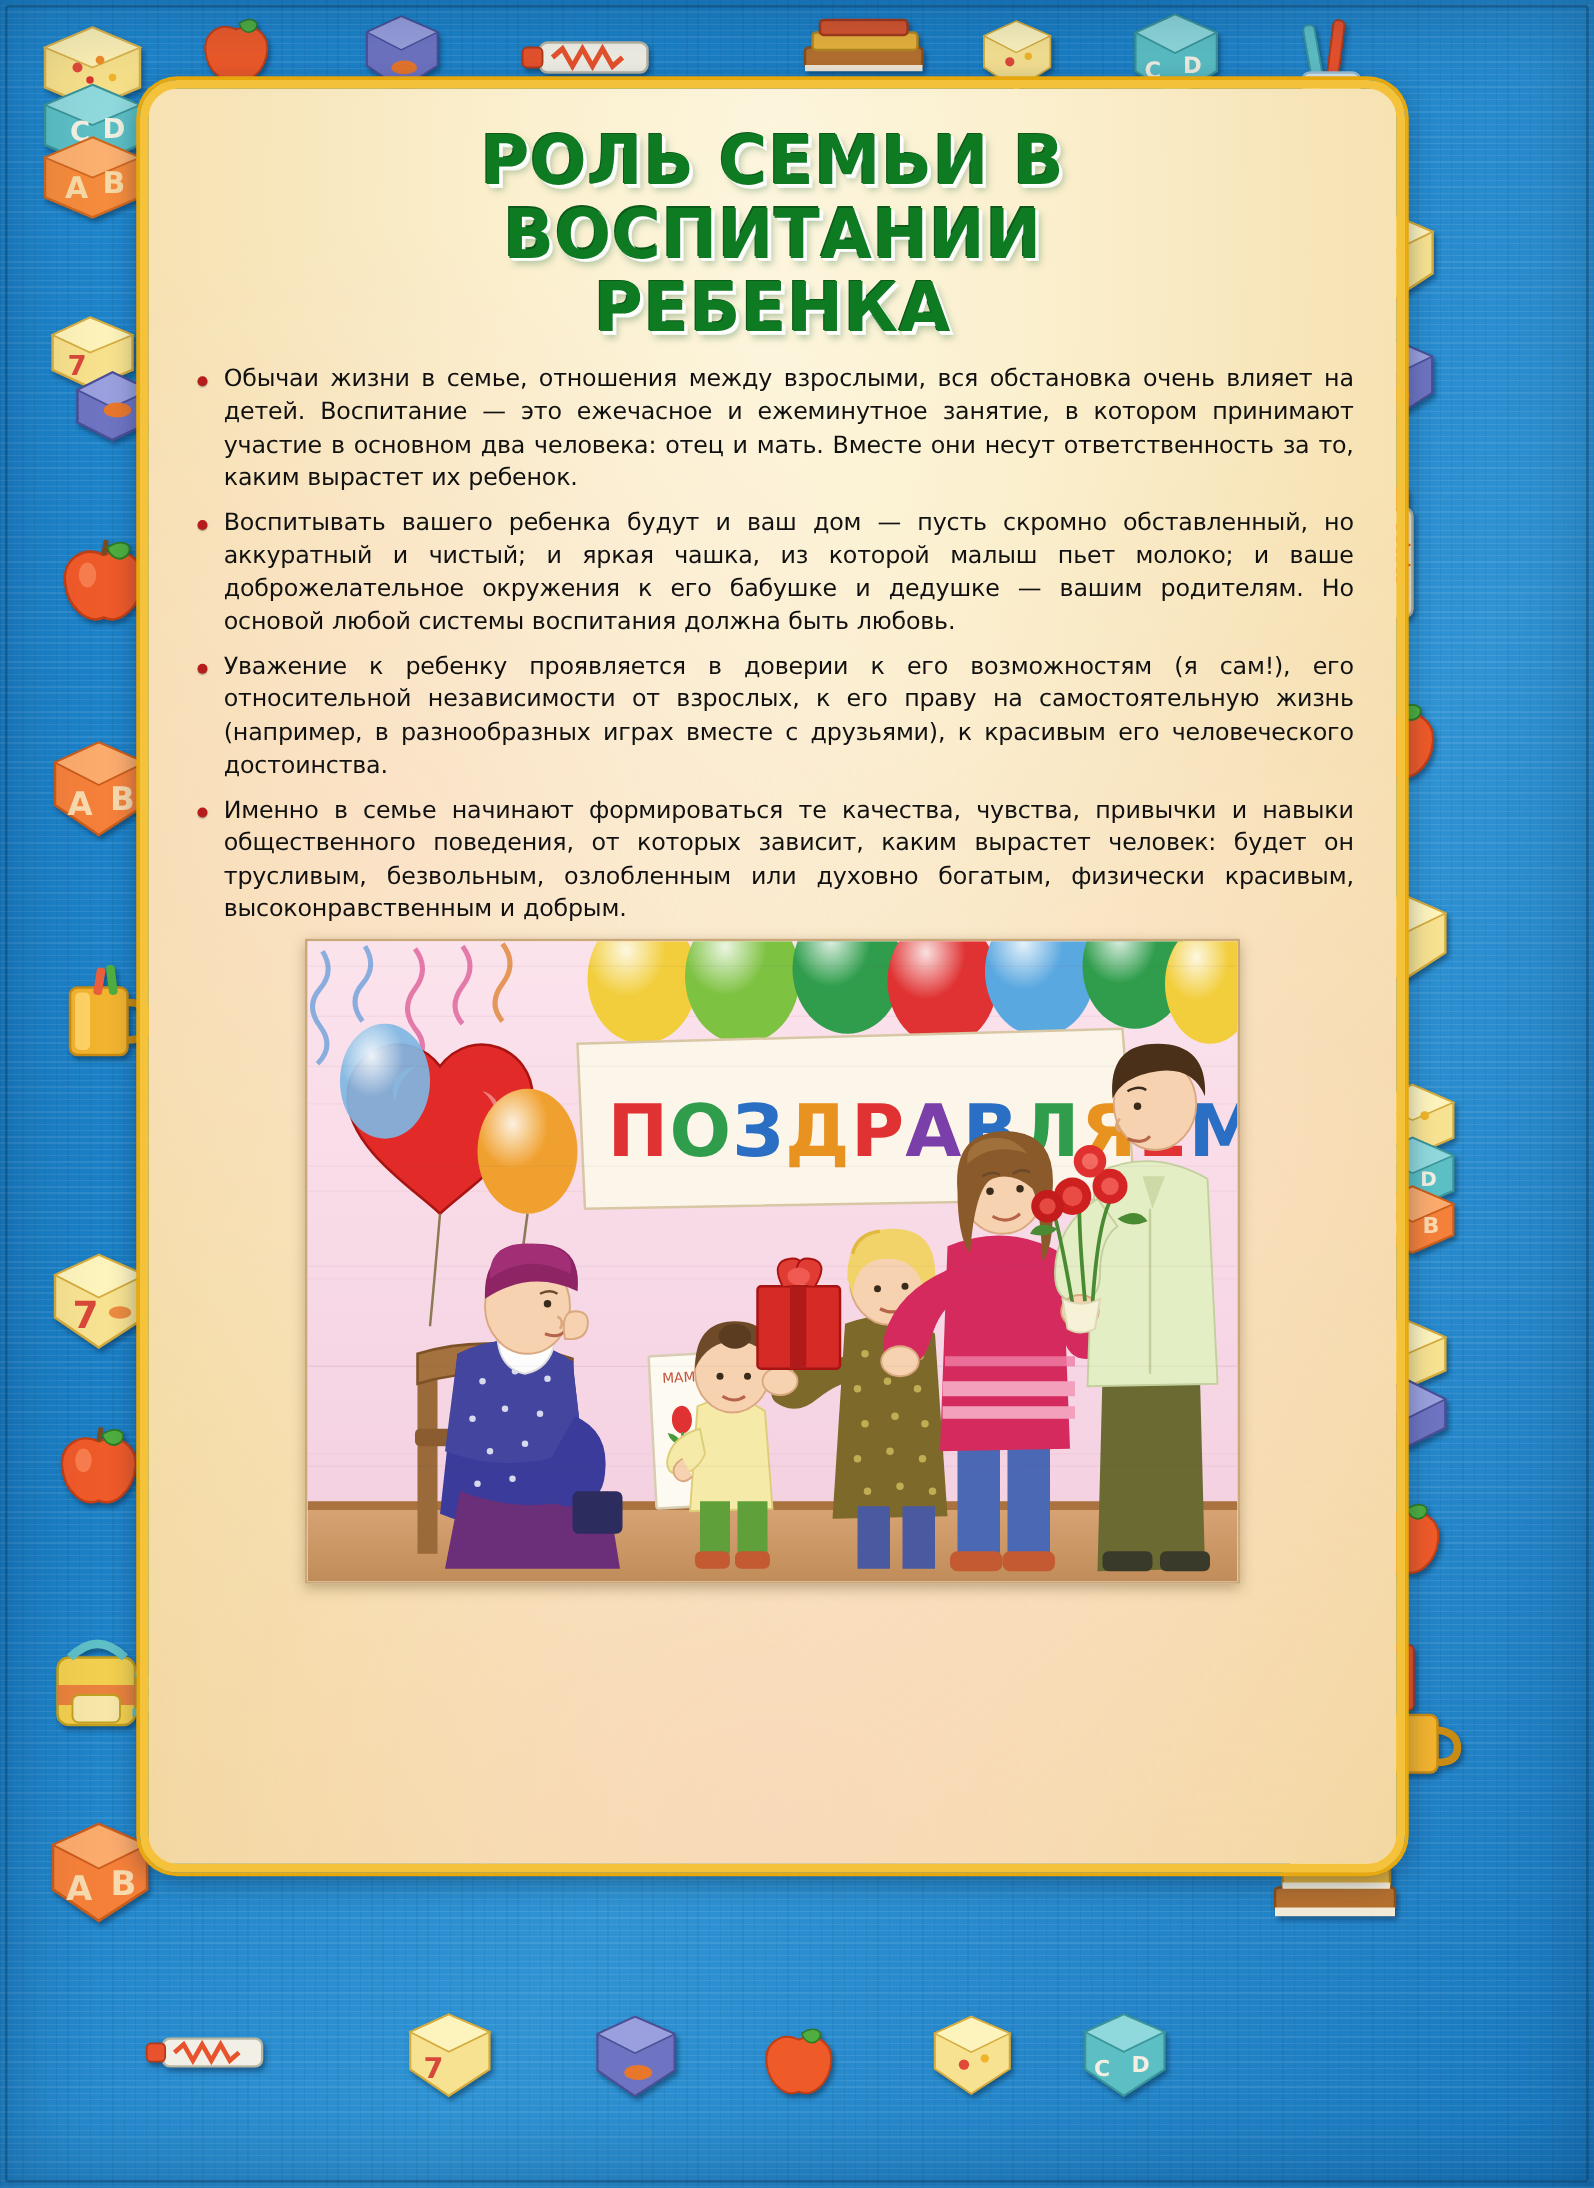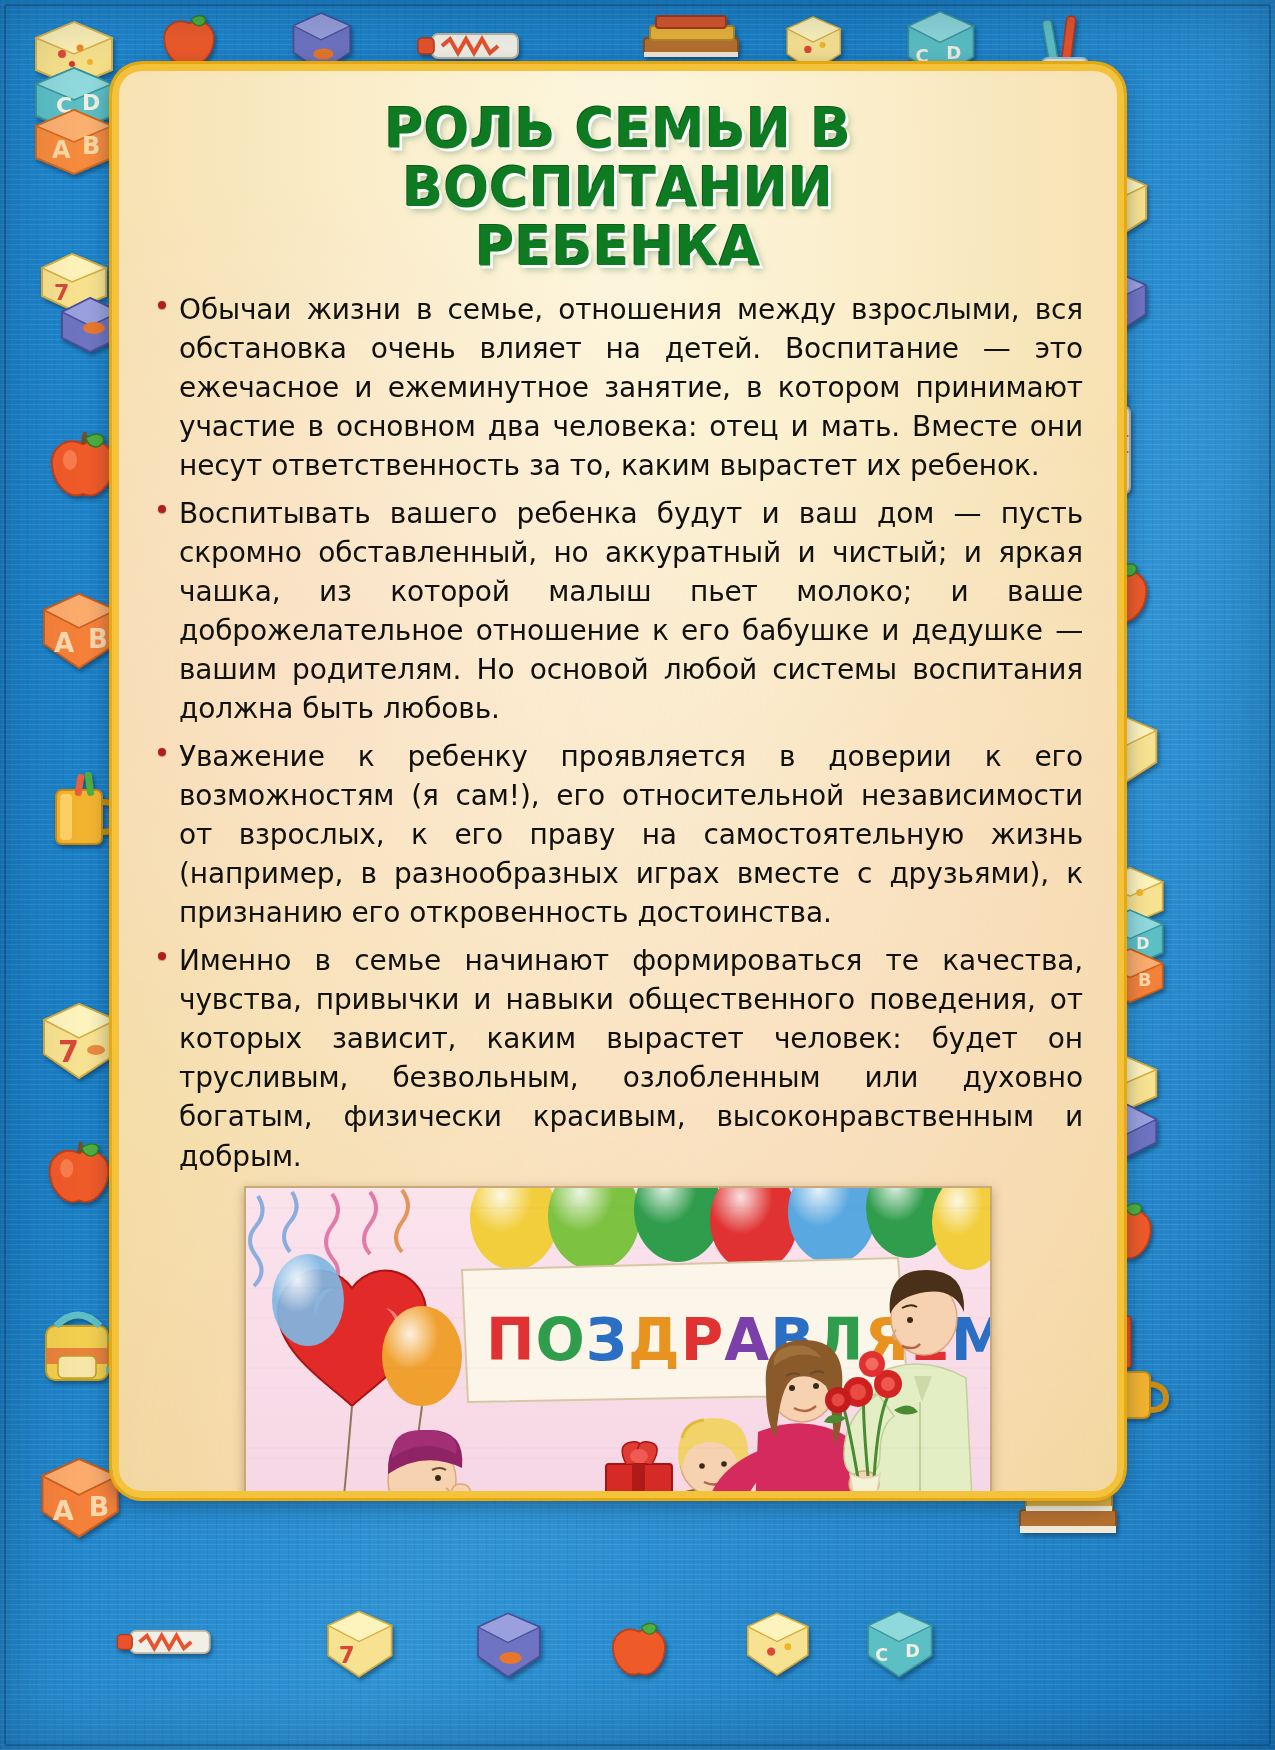--- a/index.html
+++ b/index.html
@@ -73,21 +73,21 @@
       4px 5px 6px rgba(120,160,120,.55);
     transform:scaleX(.97);
   }
 
   
   ul.bullets{list-style:none;margin:0;padding:0;}
   ul.bullets li{
     position:relative;
     padding-left:26px;
     margin-bottom:9px;
-    font-size:28px;
+    font-size:19px;
     line-height:1.395;
     color:#111;
     text-align:justify;
     font-family:"DejaVu Sans","Liberation Sans",sans-serif;
     font-weight:400;
     letter-spacing:-.15px;
     word-spacing:.4px;
   }
   ul.bullets li:before{
     content:"";position:absolute;left:5px;top:11px;
@@ -399,22 +399,22 @@
 
   <div class="card">
     <div class="card-inner">
       <h1 class="title">
         <span>РОЛЬ СЕМЬИ В ВОСПИТАНИИ</span><br>
         <span>РЕБЕНКА</span>
       </h1>
 
       <ul class="bullets">
         <li>Обычаи жизни в семье, отношения между взрослыми, вся обстановка очень влияет на детей. Воспитание — это ежечасное и ежеминутное занятие, в котором принимают участие в основном два человека: отец и мать. Вместе они несут ответственность за то, каким вырастет их ребенок.</li>
-        <li>Воспитывать вашего ребенка будут и ваш дом — пусть скромно обставленный, но аккуратный и чистый; и яркая чашка, из которой малыш пьет молоко; и ваше доброжелательное отношение к его бабушке и дедушке — вашим родителям. Но основой любой системы воспитания должна быть любовь.</li>
-        <li>Уважение к ребенку проявляется в доверии к его возможностям (я сам!), его относительной независимости от взрослых, к его праву на самостоятельную жизнь (например, в разнообразных играх вместе с друзьями), к признанию его откровенность достоинства.</li>
+        <li>Воспитывать вашего ребенка будут и ваш дом — пусть скромно обставленный, но аккуратный и чистый; и яркая чашка, из которой малыш пьет молоко; и ваше доброжелательное окружения к его бабушке и дедушке — вашим родителям. Но основой любой системы воспитания должна быть любовь.</li>
+        <li>Уважение к ребенку проявляется в доверии к его возможностям (я сам!), его относительной независимости от взрослых, к его праву на самостоятельную жизнь (например, в разнообразных играх вместе с друзьями), к красивым его человеческого достоинства.</li>
         <li>Именно в семье начинают формироваться те качества, чувства, привычки и навыки общественного поведения, от которых зависит, каким вырастет человек: будет он трусливым, безвольным, озлобленным или духовно богатым, физически красивым, высоконравственным и добрым.</li>
       </ul>
 
       <div class="illo-wrap">
         <svg viewBox="0 0 744 512" preserveAspectRatio="none">
           <defs>
             <linearGradient id="wallg" x1="0" y1="0" x2="0" y2="1">
               <stop offset="0%" stop-color="#fbe3ec"></stop>
               <stop offset="55%" stop-color="#f7d8e6"></stop>
               <stop offset="100%" stop-color="#f3cfe0"></stop>

